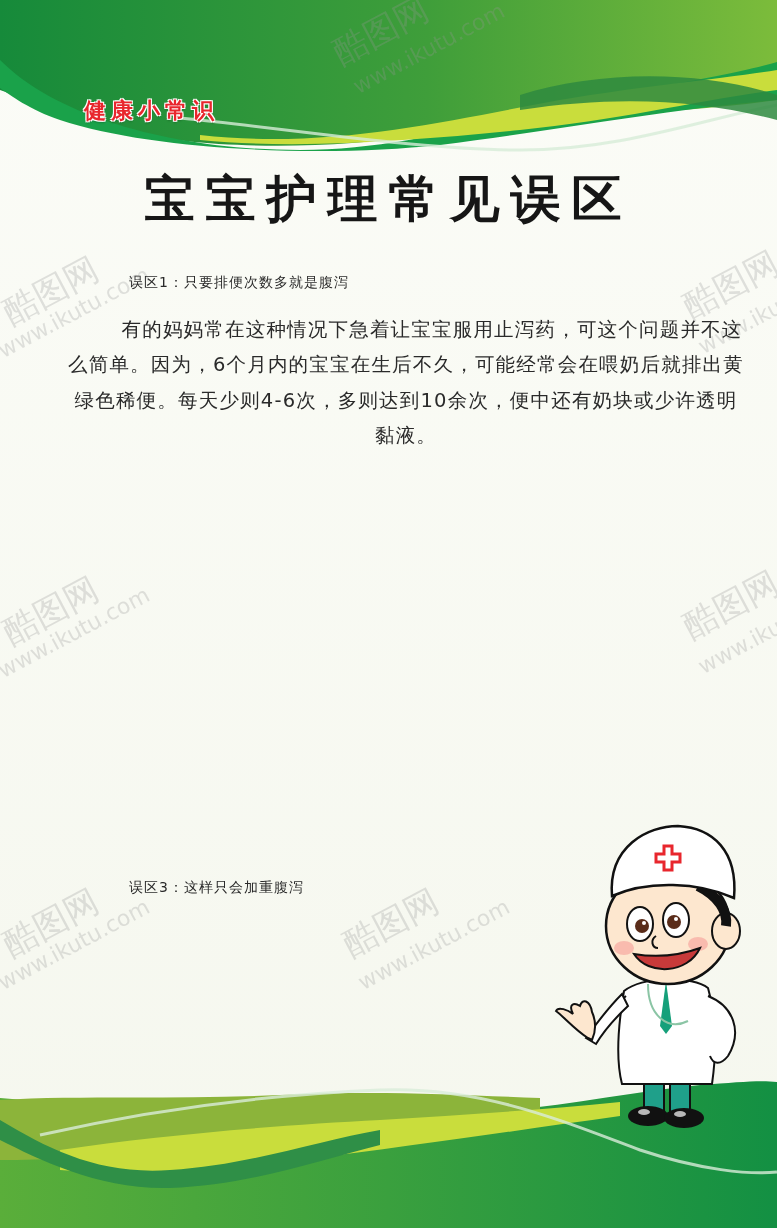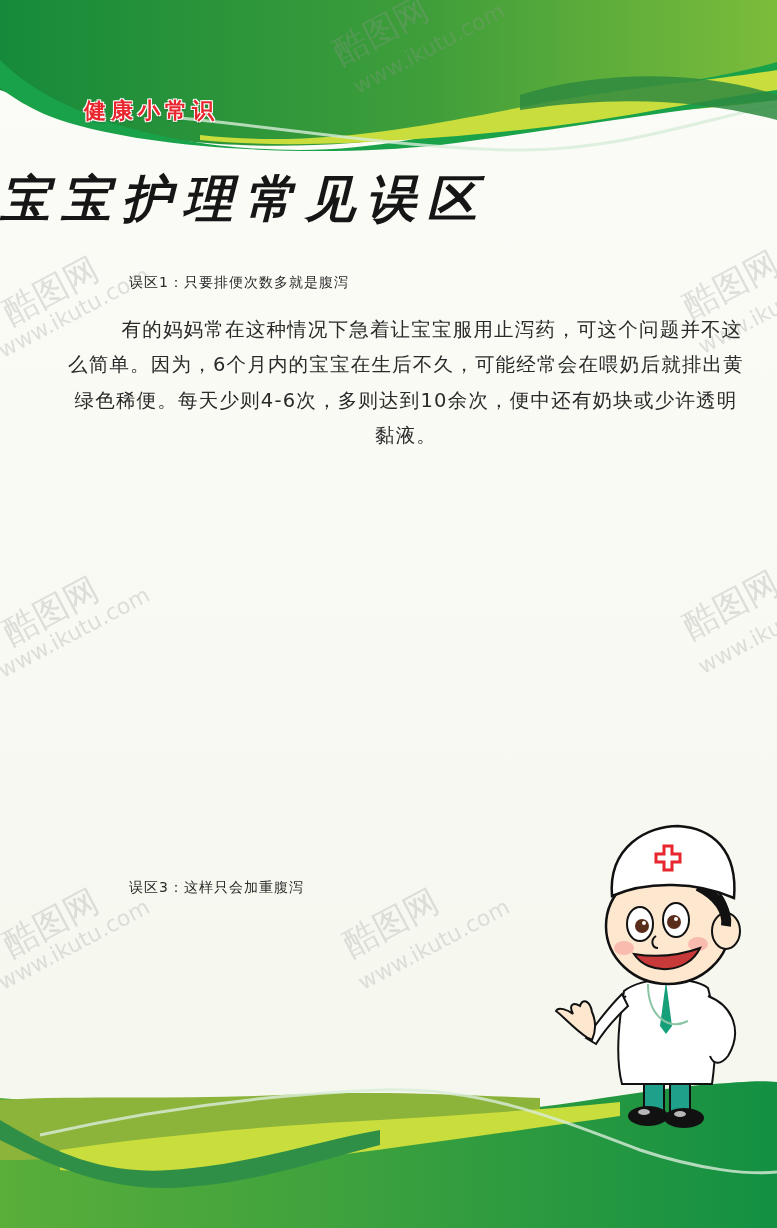--- a/index.html
+++ b/index.html
@@ -10,24 +10,23 @@
   }
   .poster { position: absolute; inset: 0; width: 777px; height: 1228px; overflow: hidden;
     background: linear-gradient(180deg, #fbfcf7 0%, #f5f7ee 100%); }
   .bg-svg { position: absolute; left: 0; top: 0; width: 777px; height: 1228px; }
   .badge {
     position: absolute; left: 84px; top: 96px;
     font-size: 22px; font-weight: bold; color: #e8262d; letter-spacing: 5px;
     text-shadow: -1px -1px 0 #fff, 1px -1px 0 #fff, -1px 1px 0 #fff, 1px 1px 0 #fff, 0 2px 2px rgba(0,0,0,0.25);
   }
   .title {
-    position: absolute; left: 0; width: 777px; top: 166px; text-align: left;
+    position: absolute; left: 0; width: 777px; top: 166px; text-align: center;
     font-size: 50px; font-weight: bold; color: #161616; letter-spacing: 11px;
     font-family: "DejaVu Sans", sans-serif;
-    font-style: italic;
   }
   .content { position: absolute; left: 66px; top: 254px; width: 680px; color: #2a2a2a; }
   .p { font-size: 19.5px; line-height: 35.5px; margin: 0; letter-spacing: 1.2px; text-align: center; }
   .h { font-size: 14px; line-height: 35.5px; margin: 11px; padding-left: 52px; letter-spacing: 1px; }
   .ind { text-indent: 52px; }
   .sec3 { position: absolute; left: 66px; top: 852px; width: 470px; color: #2a2a2a; }
   .sec3 .h { line-height: 48px; }
   .sec3 .p { line-height: 36px; letter-spacing: 2.6px; }
   .watermark { position: absolute; color: rgba(150,150,150,0.28); font-size: 22px; transform: rotate(-28deg);
     white-space: nowrap; pointer-events: none; }

